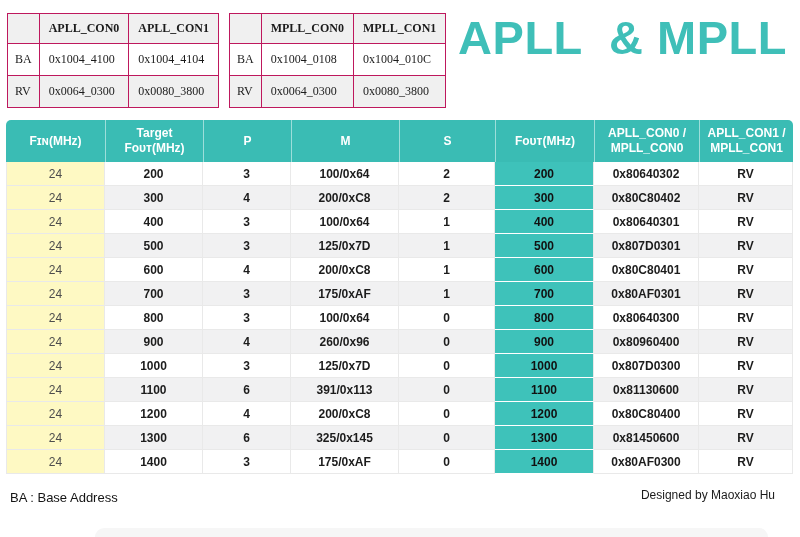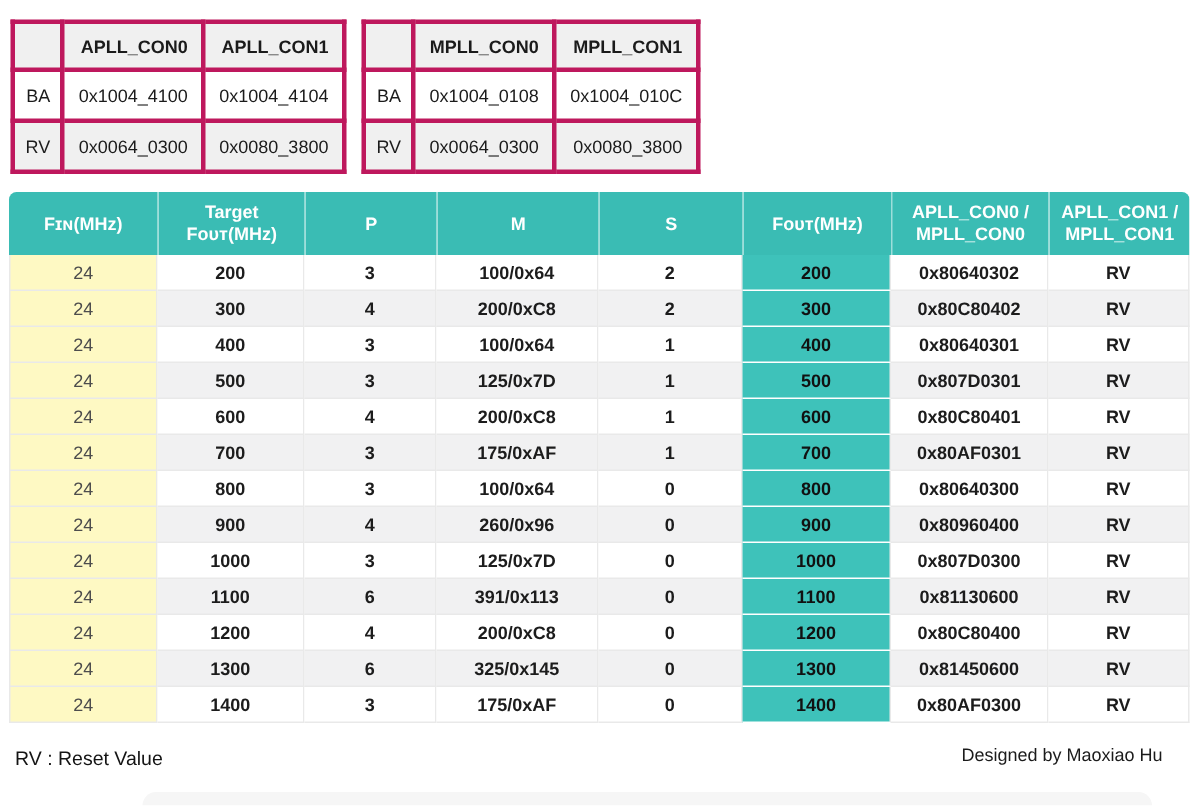--- a/index.html
+++ b/index.html
@@ -11,22 +11,23 @@
   }
 
   
   .top{display:flex;align-items:flex-start;padding:13px 0 0 7px;}
 
   table.mini{
     border-collapse:collapse;font-size:12px;color:#1b1b1b;
     margin-right:10px;table-layout:fixed;
   }
   .mini th,.mini td{
-    border:3px solid #be185d;text-align:right;white-space:nowrap;
+    border:1px solid #be185d;text-align:left;white-space:nowrap;
     padding:0 9px;
+    font-family:Liberation Serif, serif;
   }
   .mini th{background:#f0f0f0;font-weight:bold;height:29px;}
   .mini td{height:31px;font-weight:normal;}
   .mini .rowlabel{width:14px;padding:0 7px;}
   .mini tbody tr:nth-child(2) td{background:#f0f0f0;}
 
   .titles{margin-left:auto;text-align:right;padding-right:13px;}
   .title{
     color:#3FBFB8;font-size:47px;font-weight:bold;line-height:1.02;
     white-space:pre;letter-spacing:0.5px;margin-top:1px;
@@ -119,20 +120,21 @@
         </tr>
         <tr>
           <td class="c0 rowlabel">RV</td>
           <td class="c1">0x0064_0300</td>
           <td class="c2">0x0080_3800</td>
         </tr>
       </tbody>
   </table>
 
   <div class="titles">
+    <div class="title">APLL  &amp; MPLL</div>
   </div>
 </div>
 
 <table class="main">
   <colgroup>
     <col style="width:99px">
       <col style="width:98px">
       <col style="width:88px">
       <col style="width:108px">
     <col style="width:96px">
@@ -290,18 +292,18 @@
         <td class="c4">0</td>
         <td class="c5">1400</td>
         <td class="c6">0x80AF0300</td>
         <td class="c7">RV</td>
       </tr>
     </tbody>
 </table>
 
 <div class="footer">
   <div class="legend">
-    <div>RV : Reset Value</div>
+    <div>BA : Base Address</div>
   </div>
   <div class="credit">Designed by Maoxiao Hu</div>
 </div>
 
 <div class="bottom-strip"></div>
 
 </body></html>

